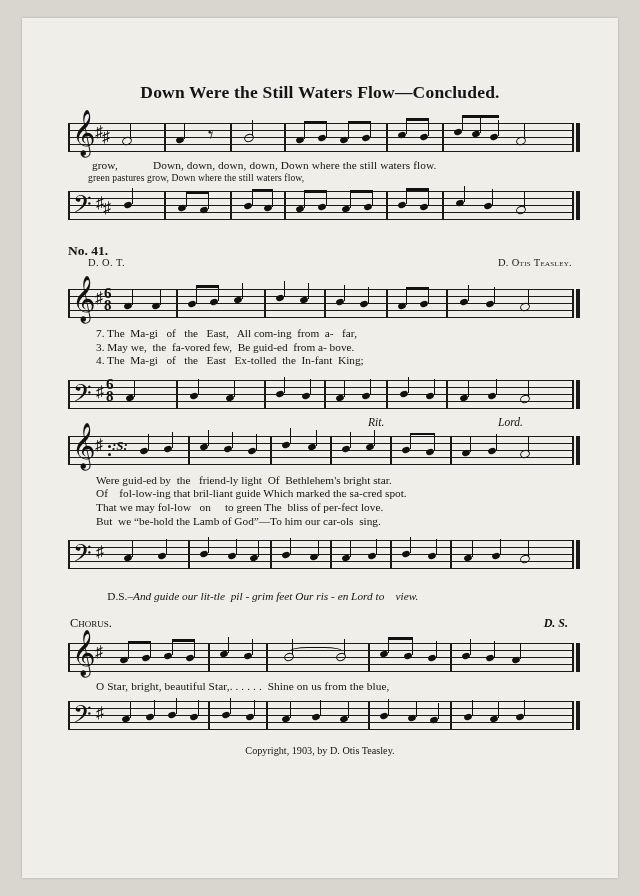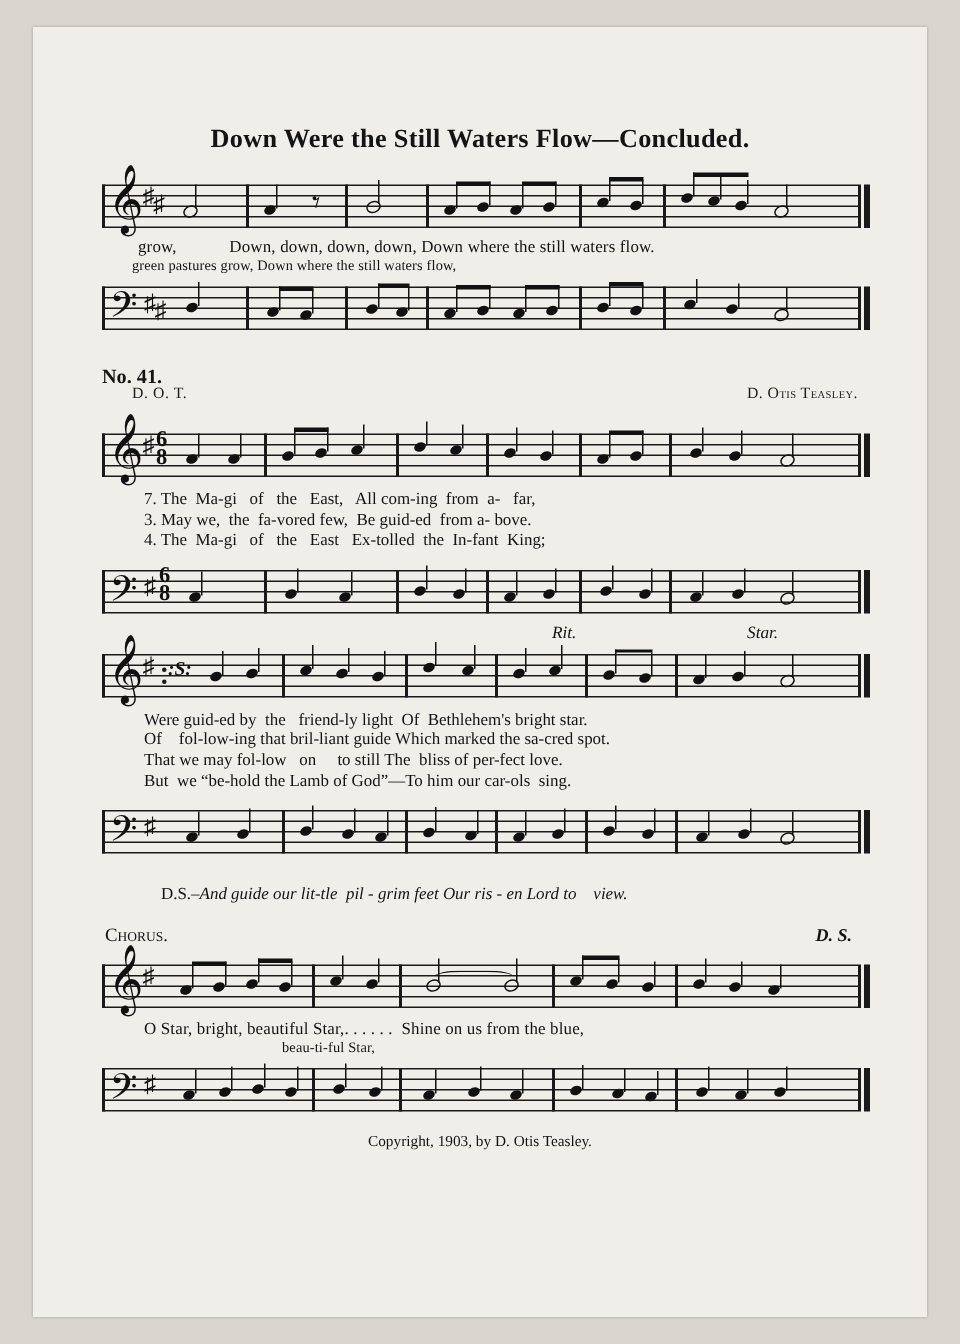--- a/index.html
+++ b/index.html
@@ -384,21 +384,21 @@
       <div class="stem" style="left:460px;top:7px;"></div>
       <div class="endbar" style="right:0px;">
         <div class="thin"></div>
             <div class="thick"></div>
       </div>
     </div>
   </div>
 
   <div class="system" style="margin-top:16px;">
     <div class="marking" style="left:300px;top:-14px;">Rit.</div>
-    <div class="marking" style="left:430px;top:-14px;">Star.</div>
+    <div class="marking" style="left:430px;top:-14px;">Lord.</div>
     <div class="staff">
       <div class="lines">
             <i></i>
             <i></i>
             <i></i>
             <i></i>
             <i></i>
           </div>
       <div class="clef">𝄞</div>
       <div class="sharp" style="left:27px;top:6px;">♯</div>
@@ -444,21 +444,21 @@
       <div class="stem" style="left:460px;top:6px;"></div>
       <div class="endbar" style="right:0px;">
         <div class="thin"></div>
             <div class="thick"></div>
       </div>
     </div>
 
     <div class="verse-block" style="padding-left:28px;margin-top:4px;">
       <div class="verse-line">Were guid-ed by  the   friend-ly light  Of  Bethlehem's bright star.</div>
       <div class="verse-line">Of    fol-low-ing that bril-liant guide Which marked the sa-cred spot.</div>
-      <div class="verse-line">That we may fol-low   on     to still The  bliss of per-fect love.</div>
+      <div class="verse-line">That we may fol-low   on     to green The  bliss of per-fect love.</div>
       <div class="verse-line">But  we “be-hold the Lamb of God”—To him our car-ols  sing.</div>
     </div>
   </div>
 
   <div class="system" style="margin-top:6px;">
     <div class="staff">
       <div class="lines">
             <i></i>
             <i></i>
             <i></i>
@@ -565,21 +565,20 @@
       <div class="stem" style="left:426px;top:4px;"></div>
       <div class="note" style="left:444px;top:20px;"></div>
       <div class="stem" style="left:452px;top:6px;"></div>
       <div class="endbar" style="right:0px;">
         <div class="thin"></div>
             <div class="thick"></div>
       </div>
     </div>
 
     <div class="lyr" style="padding-left:28px;margin-top:3px;">O Star, bright, beautiful Star,. . . . . .  Shine on us from the blue,</div>
-    <div class="lyr small" style="padding-left:120px;">beau-ti-ful Star,</div>
   </div>
 
   <div class="system" style="margin-top:2px;">
     <div class="staff">
       <div class="lines">
             <i></i>
             <i></i>
             <i></i>
             <i></i>
             <i></i>

